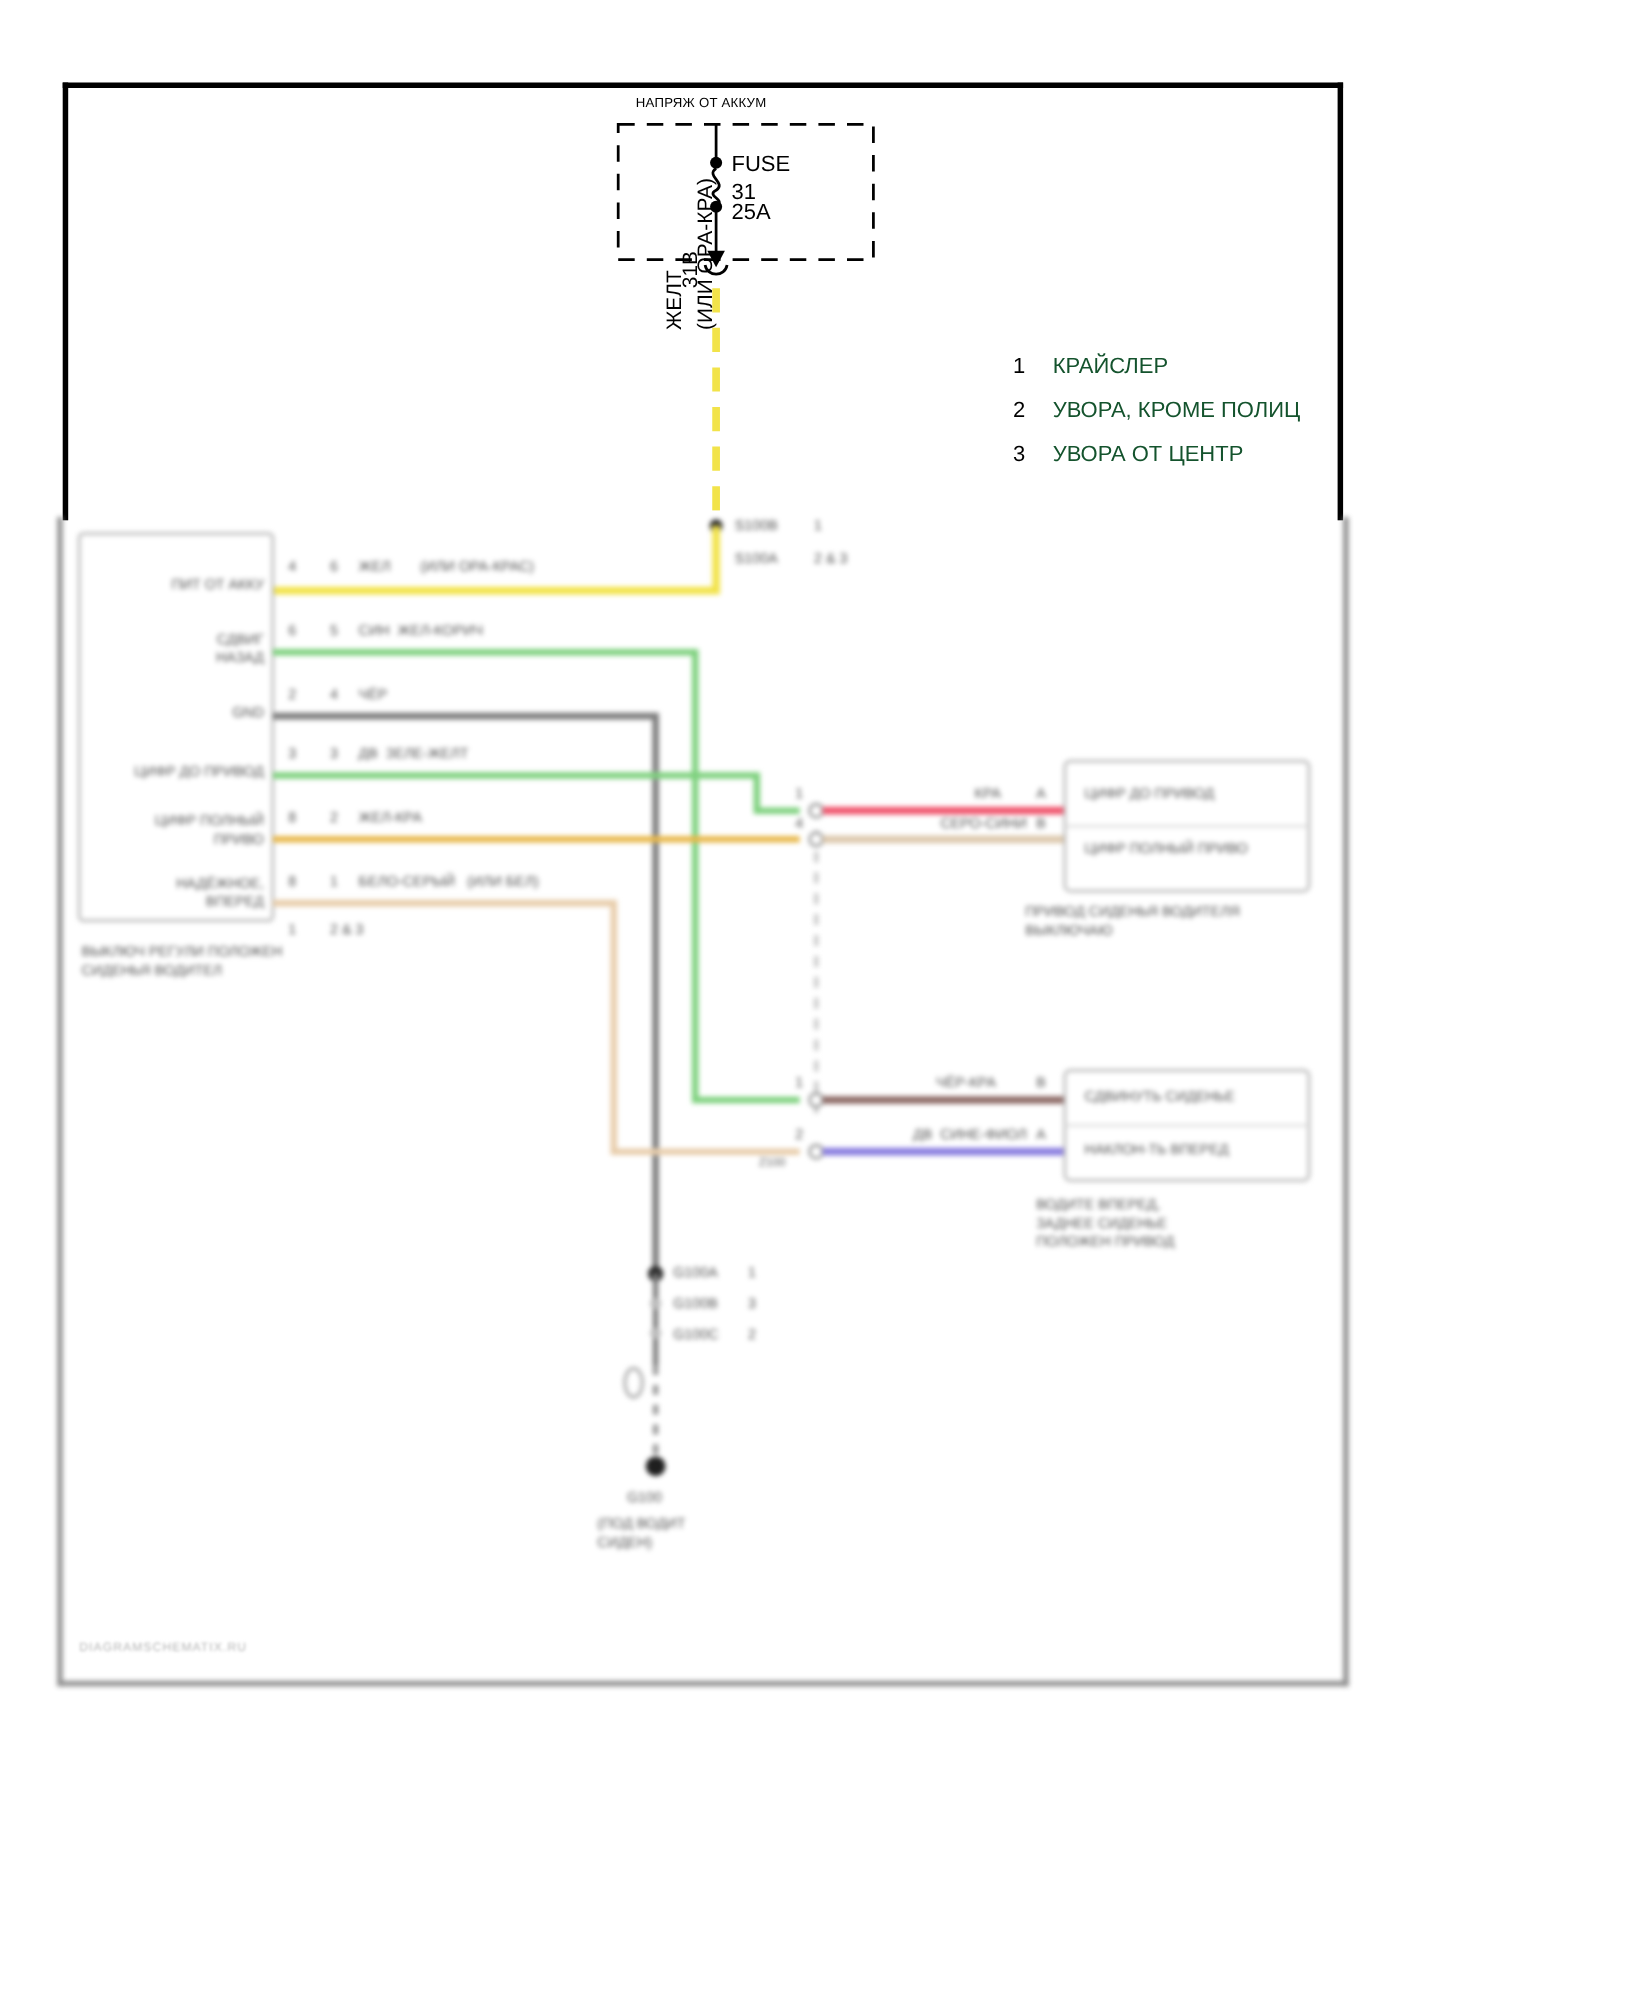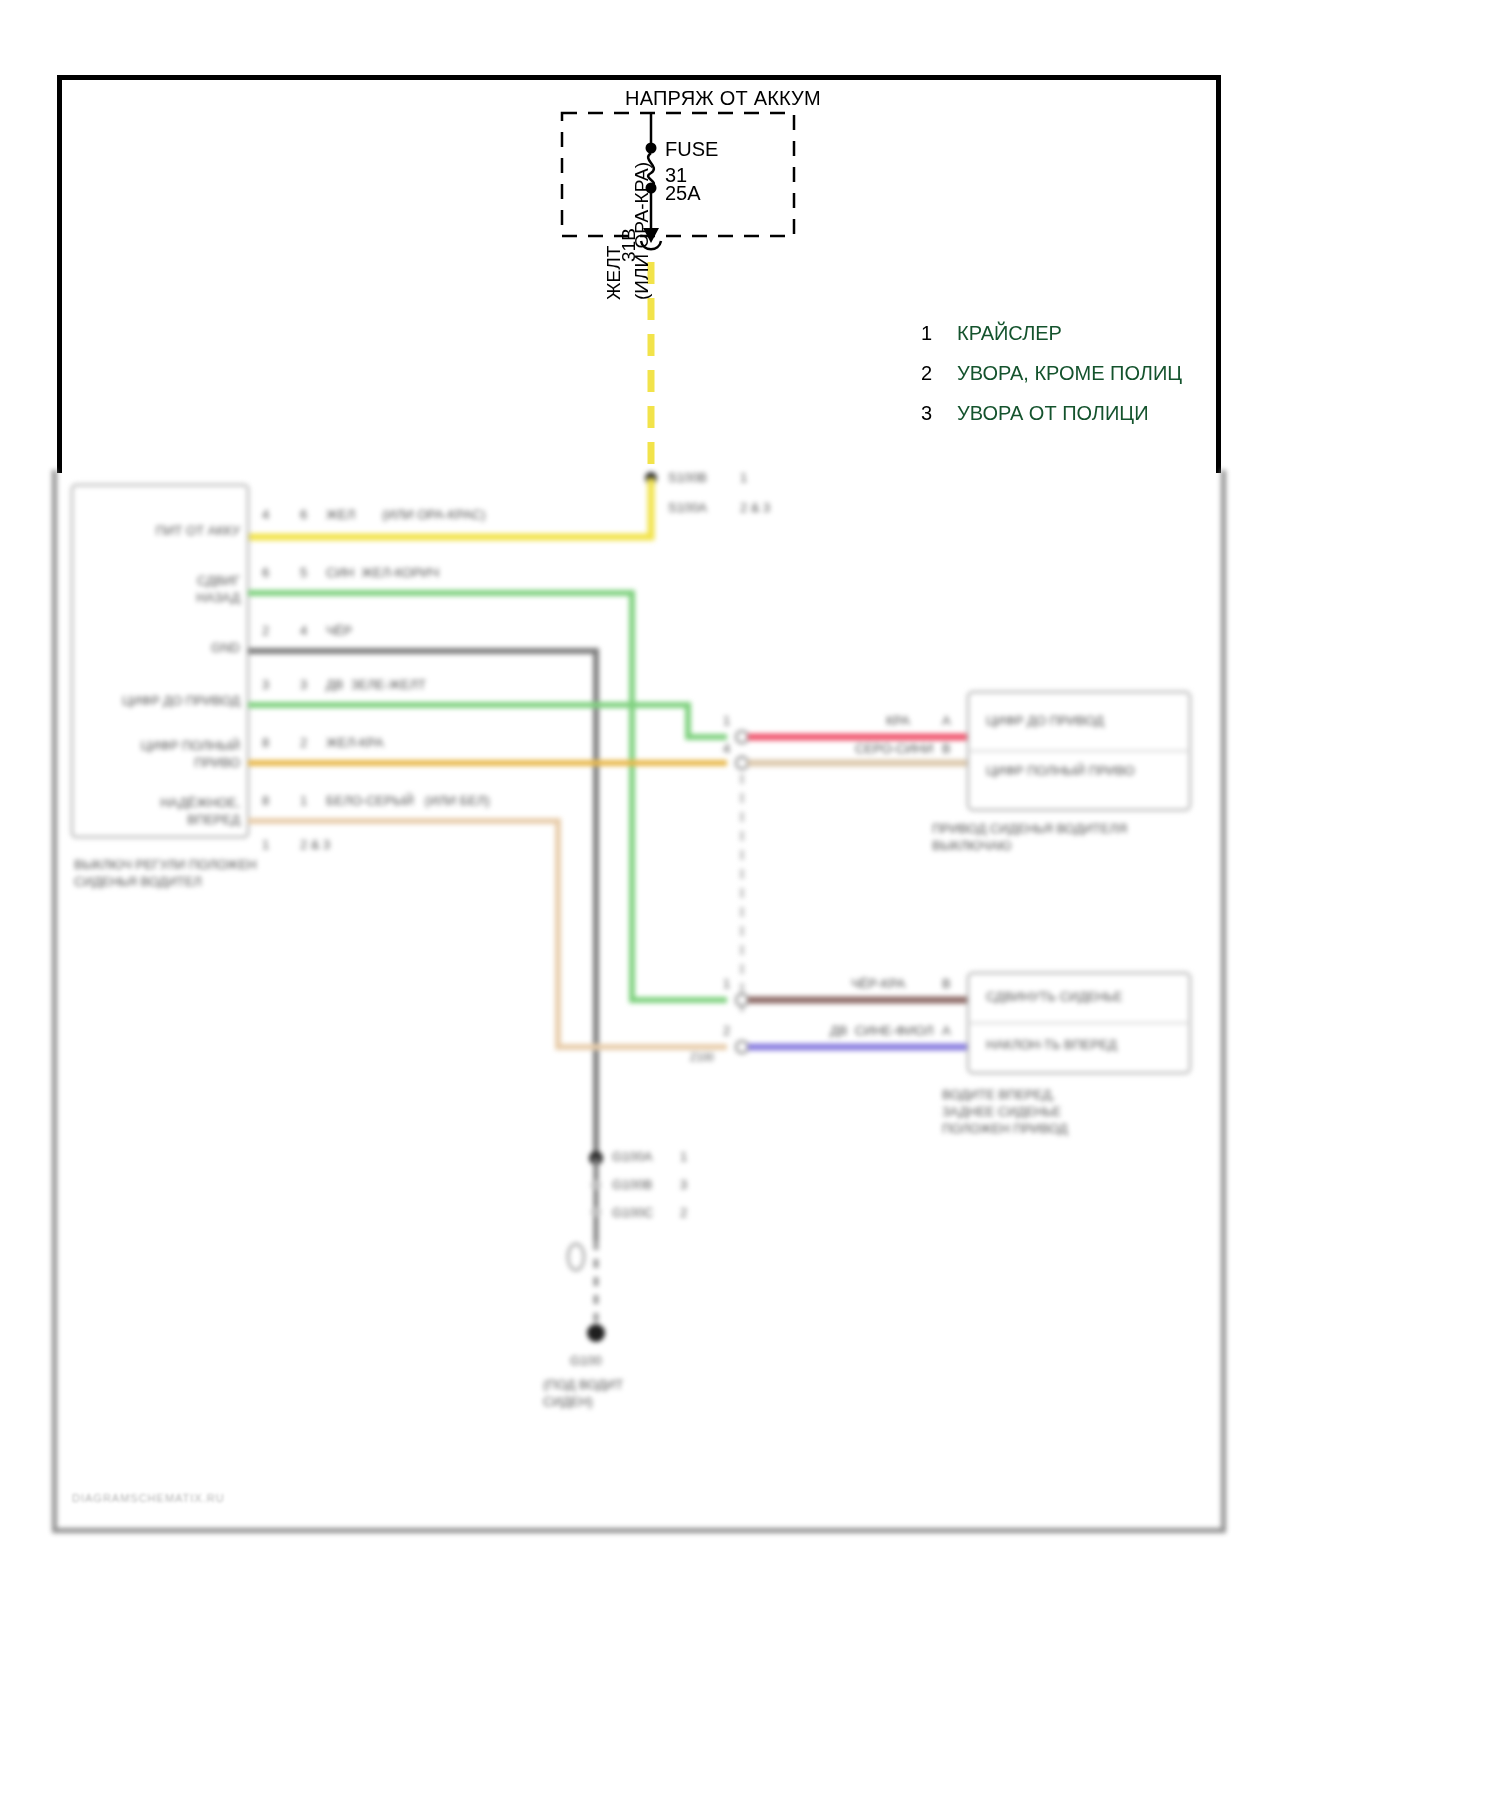--- a/index.html
+++ b/index.html
@@ -47,21 +47,21 @@
     left: 0; top: 0; width: 1500px; height: 1814px;
   }
   .sharp-layer svg, .blur-layer svg { display: block; }
 
   .lbl {
     position: absolute;
     color: #000;
     white-space: pre;
     line-height: 1.28;
   }
-  .t-supply   { left: 578px; top: 86px;  font-size: 20px; letter-spacing: .2px; margin-left: 47px; }
+  .t-supply   { left: 578px; top: 86px;  font-size: 12px; letter-spacing: .2px; }
   .t-box      { left: 806px; top: 110px; font-size: 20px; letter-spacing: .2px; }
   .t-fuse     { left: 665px; top: 137px; font-size: 20px; }
   .t-fusenum  { left: 665px; top: 163px; font-size: 20px; }
   .t-fuseamp  { left: 665px; top: 181px; font-size: 20px; }
   .t-31b {
     left: 617px; top: 262px; font-size: 19px;
     transform: rotate(-90deg); transform-origin: 0 0;
   }
   .t-wirecol {
     left: 600px; top: 300px; font-size: 19px;
@@ -140,21 +140,21 @@
       <div class="legend-row">
         <div class="legend-num">1</div>
         <div class="legend-text">КРАЙСЛЕР</div>
       </div>
       <div class="legend-row">
         <div class="legend-num">2</div>
         <div class="legend-text">УВОРА, КРОМЕ ПОЛИЦ</div>
       </div>
       <div class="legend-row">
         <div class="legend-num">3</div>
-        <div class="legend-text">УВОРА ОТ ПОЛИЦИ</div>
+        <div class="legend-text">УВОРА ОТ ЦЕНТР</div>
       </div>
     </div>
   </div>
 
   <div class="blur-layer">
     <svg width="1500" height="1130" viewBox="0 0 1500 1130">
 
       <circle cx="651" cy="23" r="6" fill="#2b2b2b"></circle>
 
       <path d="M651 23 L651 82 L248 82" fill="none" stroke="#f2e34a" stroke-width="7"></path>

